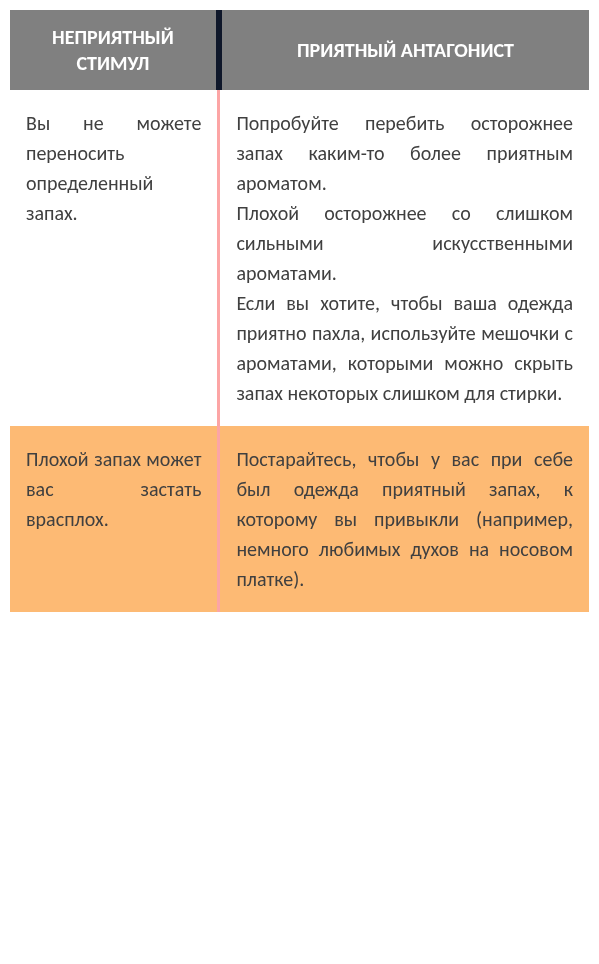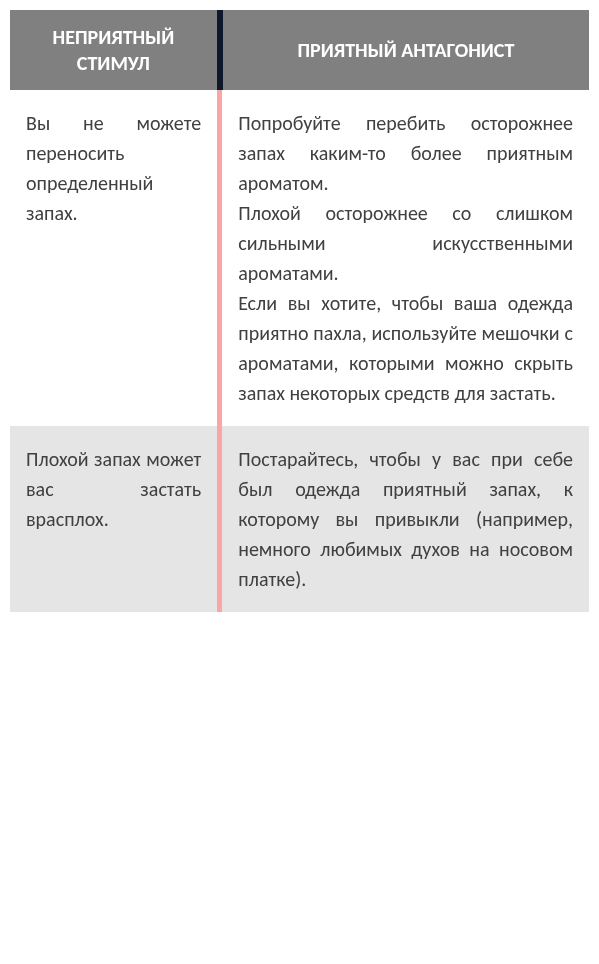--- a/index.html
+++ b/index.html
@@ -32,30 +32,30 @@
       border-right: none;
       margin-left: 12px;
     }
     .body-cell {
       padding: 18px 16px;
       font-size: 20px;
       color: #404040;
       line-height: 1.5;
       vertical-align: top;
       text-align: justify;
-      border-right: 5px solid #fca5a5;
+      border-right: 3px solid #fca5a5;
     }
     .body-cell:last-child {
       border-right: none;
     }
     .row-white {
       background: #ffffff;
     }
     .row-gray {
-      background: #e5e5e5;
+      background: #fdba74;
     }
     .para {
       text-align: justify;
       text-justify: inter-word;
     }
   </style>
 </head>
 <body>
 
 <table class="table">
@@ -66,21 +66,21 @@
     </tr>
   </thead>
   <tbody>
     <tr class="row-white">
       <td class="body-cell">
         <div class="para">Вы не можете переносить определенный запах.</div>
       </td>
       <td class="body-cell">
         <div class="para">Попробуйте перебить осторожнее запах каким-то более приятным ароматом.</div>
         <div class="para">Плохой осторожнее со слишком сильными искусственными ароматами.</div>
-        <div class="para">Если вы хотите, чтобы ваша одежда приятно пахла, используйте мешочки с ароматами, которыми можно скрыть запах некоторых средств для застать.</div>
+        <div class="para">Если вы хотите, чтобы ваша одежда приятно пахла, используйте мешочки с ароматами, которыми можно скрыть запах некоторых слишком для стирки.</div>
       </td>
     </tr>
     <tr class="row-gray">
       <td class="body-cell">
         <div class="para">Плохой запах может вас застать врасплох.</div>
       </td>
       <td class="body-cell">
         <div class="para">Постарайтесь, чтобы у вас при себе был одежда приятный запах, к которому вы привыкли (например, немного любимых духов на носовом платке).</div>
       </td>
     </tr>

